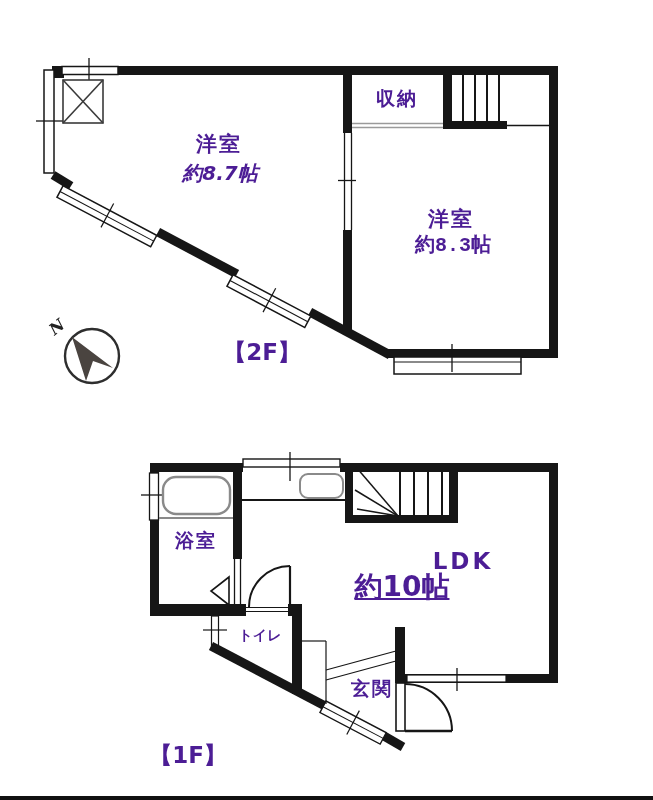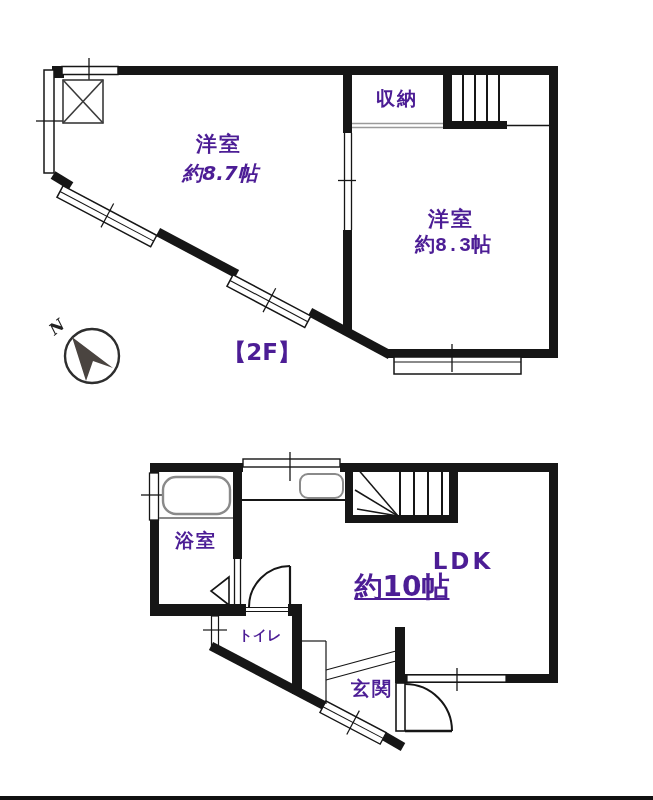--- a/index.html
+++ b/index.html
@@ -192,14 +192,15 @@
 <div class="lbl" style="left:453px;top:244px;font-size:20px;font-family:Liberation Mono, monospace;">約8.3帖</div>
 <div class="lbl cjk" style="left:397px;top:99px;font-size:19px;">収納</div>
 <div class="lbl" style="left:262px;top:352px;font-size:23px;">【2F】</div>
 <div class="north" style="left:57px;top:327px;">N</div>
 
 <div class="lbl cjk" style="left:196px;top:535px;font-size:19px;margin-top:6px;">浴室</div>
 <div class="lbl" style="left:423px;top:561px;font-size:23px;letter-spacing:3px;margin-left:40px;">LDK</div>
 <div class="lbl" style="left:402px;top:587px;font-size:28px;text-decoration:underline;">約10帖</div>
 <div class="lbl" style="left:260px;top:636px;font-size:14px;">トイレ</div>
 <div class="lbl cjk" style="left:372px;top:689px;font-size:19px;">玄関</div>
+<div class="lbl" style="left:188px;top:755px;font-size:23px;">【1F】</div>
 
 </div>
 
 </body></html>

